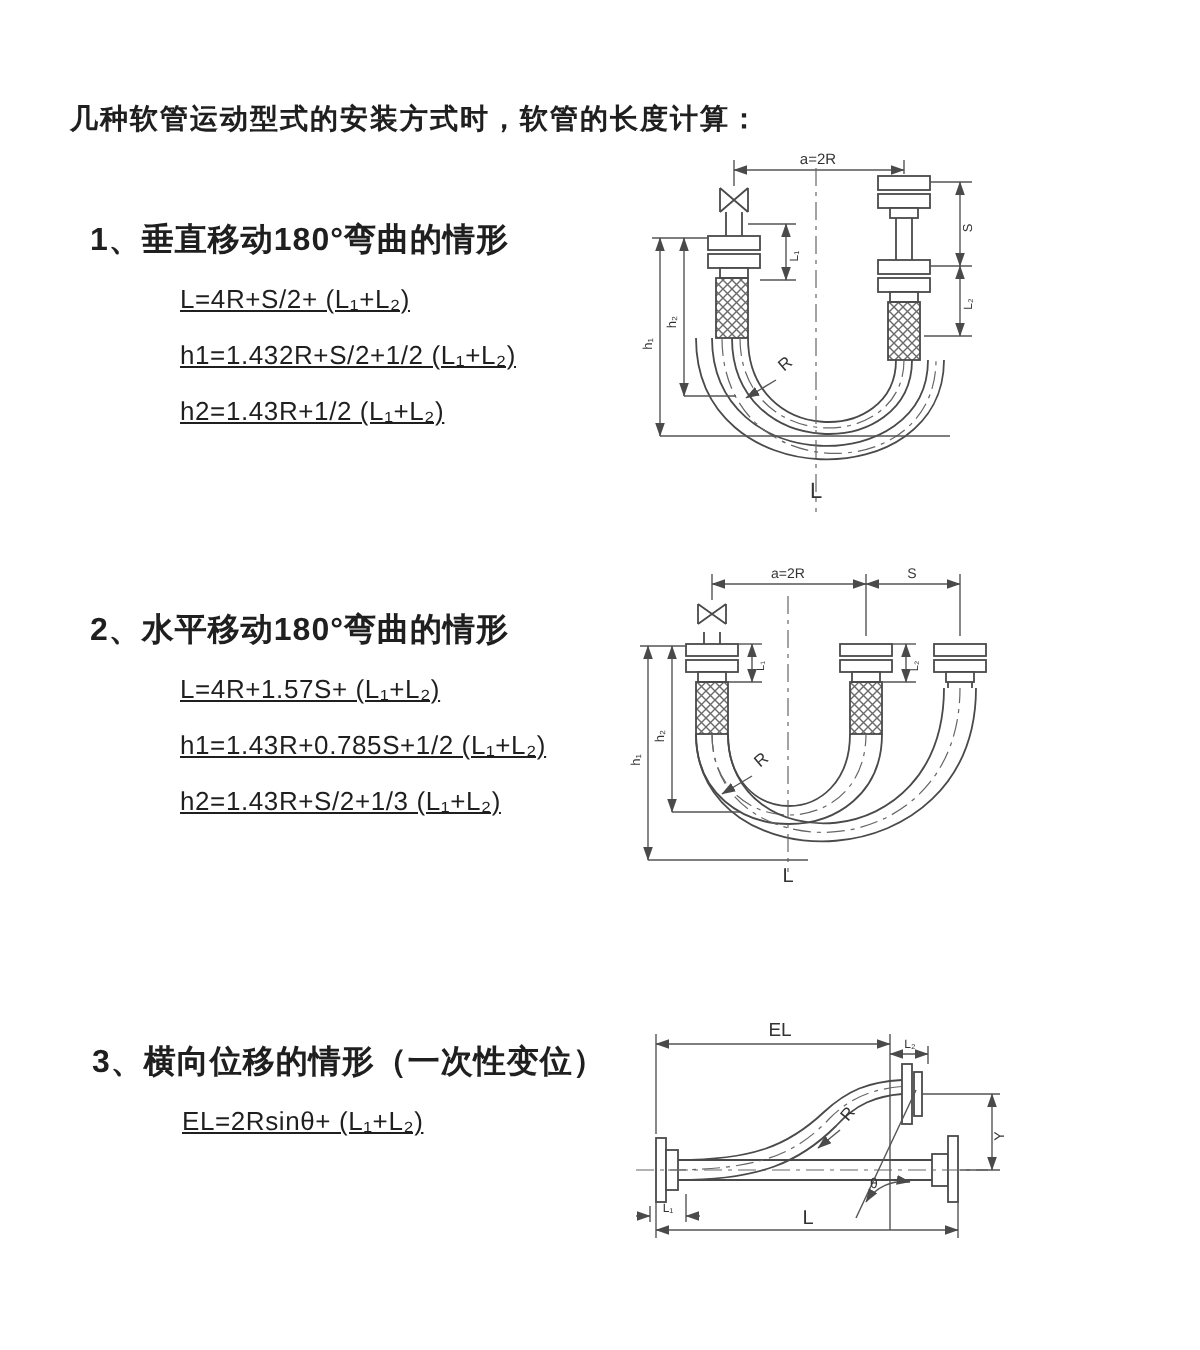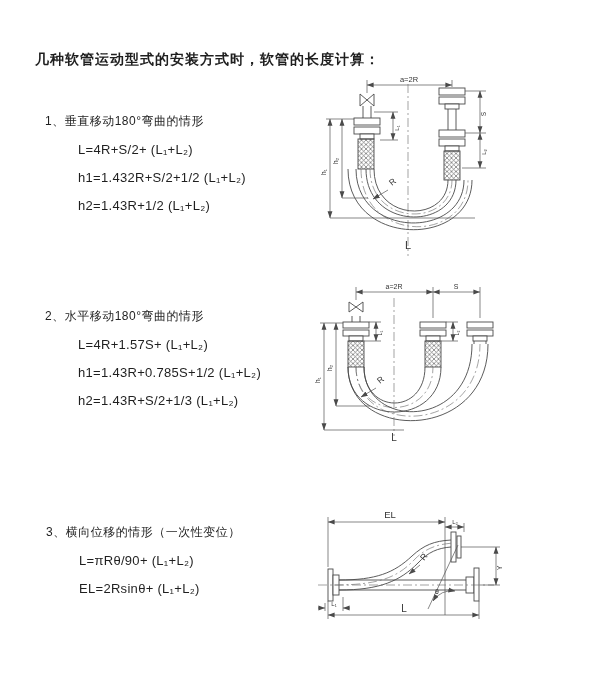--- a/index.html
+++ b/index.html
@@ -8,22 +8,22 @@
     font-family:"Liberation Sans","DejaVu Sans",sans-serif;color:#1f1f1f;
     overflow:hidden;
   }
   .abs{position:absolute;}
   .title{
     left:35px;top:22px;font-size:14px;font-weight:bold;letter-spacing:1px;
     white-space:nowrap;
     margin-top:29px;
   }
   .sec{white-space:nowrap;}
-  .sec .heading{font-size:12px;font-weight:normal;letter-spacing:.5px;line-height:30px;}
-  .sec .formula{font-size:13px;line-height:28px;margin-left:33px;letter-spacing:.3px;}
+  .sec .heading{font-size:16px;font-weight:bold;letter-spacing:.5px;line-height:30px;}
+  .sec .formula{font-size:13px;line-height:28px;margin-left:45px;letter-spacing:.3px;text-decoration:underline;}
   svg{position:absolute;overflow:visible;}
   .ln{stroke:#4a4a4a;stroke-width:.9;fill:none;}
   .fw{stroke:#4a4a4a;stroke-width:.9;fill:#ffffff;}
   .dim{stroke:#555555;stroke-width:.7;fill:none;}
   .cl{stroke:#666666;stroke-width:.6;fill:none;stroke-dasharray:9 3 2 3;}
   .lab{fill:#333333;font-family:"Liberation Sans","DejaVu Sans",sans-serif;}
   .hatchbox{stroke:#4a4a4a;stroke-width:.9;}
 </style>
 </head>
 <body>
@@ -50,21 +50,20 @@
 
 <div class="abs sec" style="left:45px;top:301px;">
   <div class="heading">2、水平移动180°弯曲的情形</div>
   <div class="formula">L=4R+1.57S+ (L₁+L₂)</div>
   <div class="formula">h1=1.43R+0.785S+1/2 (L₁+L₂)</div>
   <div class="formula">h2=1.43R+S/2+1/3 (L₁+L₂)</div>
 </div>
 
 <div class="abs sec" style="left:46px;top:517px;">
   <div class="heading">3、横向位移的情形（一次性变位）</div>
-  <div class="formula">L=πRθ/90+ (L₁+L₂)</div>
   <div class="formula">EL=2Rsinθ+ (L₁+L₂)</div>
 </div>
 
 <svg style="left:312px;top:68px;" width="280" height="195" viewBox="0 0 280 195">
 
   <g>
     <line class="dim" x1="55" y1="12" x2="55" y2="25"></line>
     <line class="dim" x1="140" y1="12" x2="140" y2="19"></line>
     <line class="dim" x1="55" y1="17" x2="140" y2="17" marker-start="url(#ah)" marker-end="url(#ah)"></line>
     <text class="lab" x="97" y="14" font-size="7.5" text-anchor="middle">a=2R</text>

